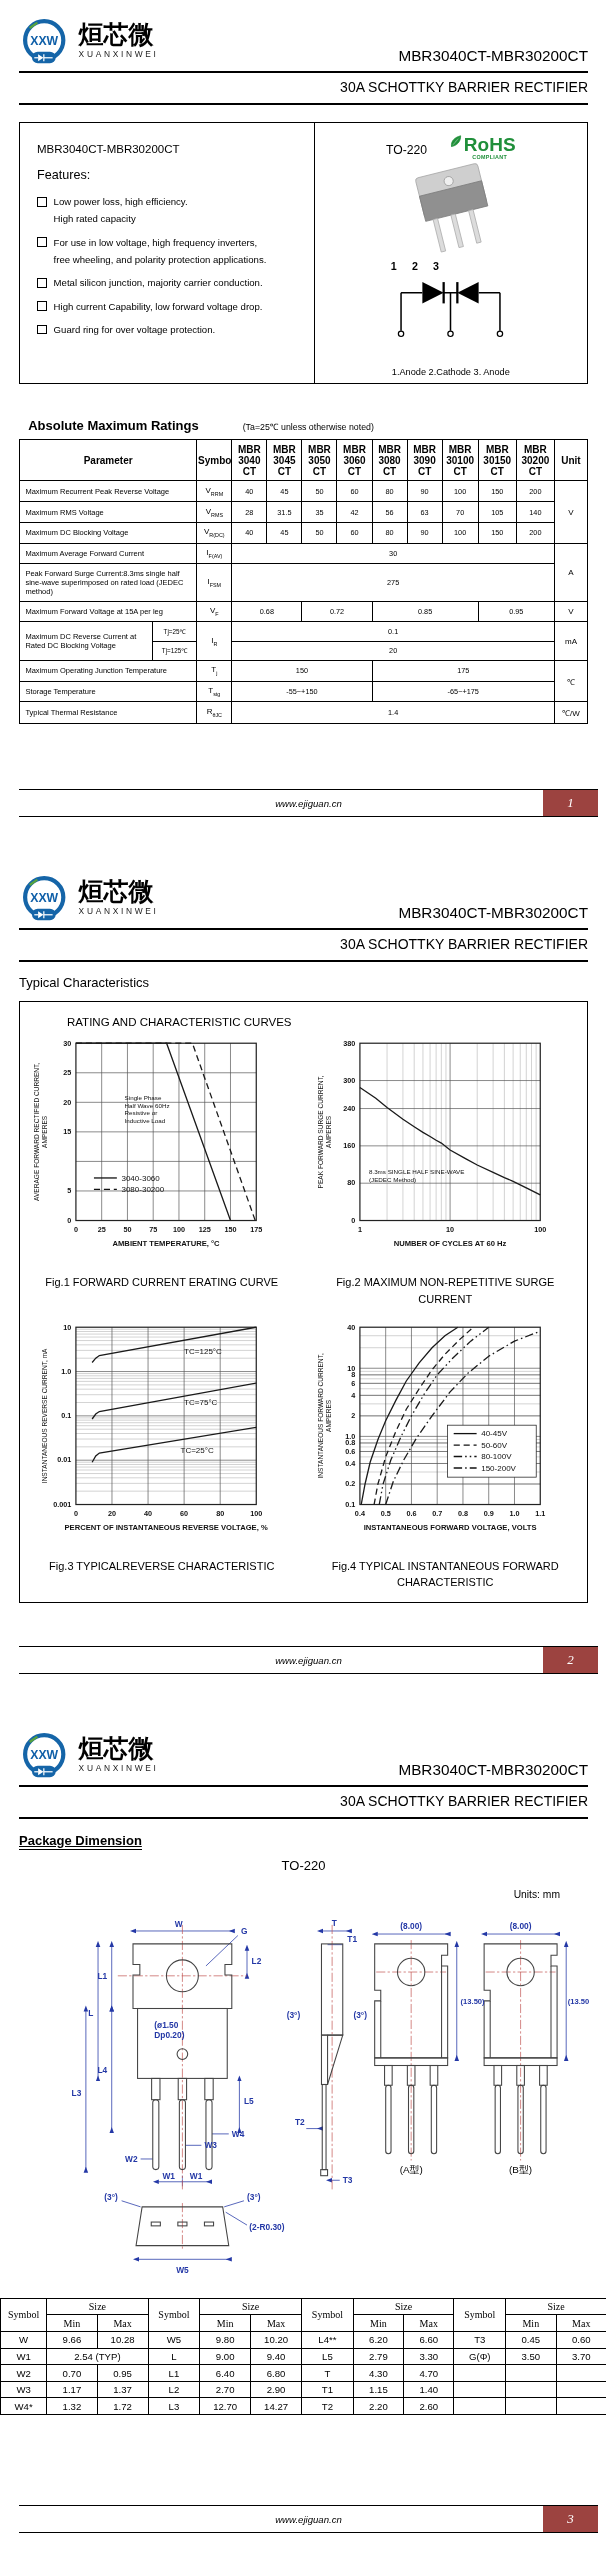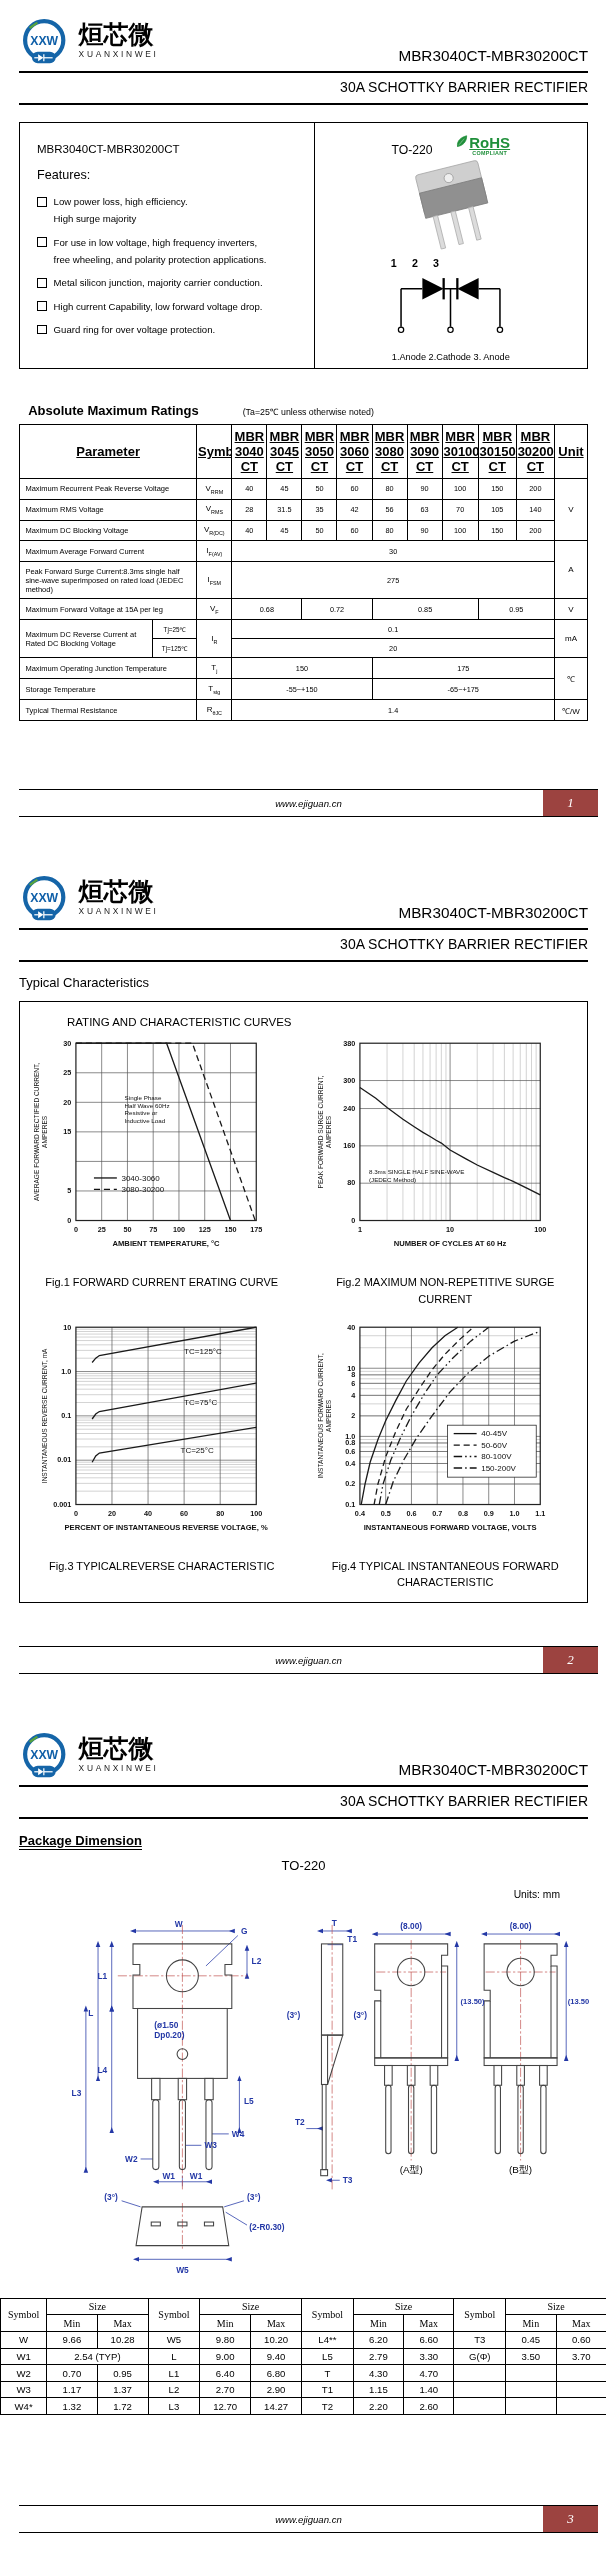--- a/index.html
+++ b/index.html
@@ -20,33 +20,33 @@
   .ibox{border:1.2px solid #000;margin:17px 19px 0;display:flex;min-height:223px;}
   .ibox-l{flex:1;padding:12.2px 17px;}
   .part-title{font-size:11.5px;margin:7.7px 0 13.8px;}
   .feat-h{font-size:12.6px;margin:0 0 10.7px;}
   .feat{display:flex;gap:6.9px;margin:6.1px 0;font-size:9.6px;line-height:1.8;}
   .chk{width:7.7px;height:7.7px;border:1px solid #000;flex:0 0 auto;margin-top:3.8px;}
   .ibox-r{width:254px;border-left:1.2px solid #000;padding:7.7px 9.2px 6.1px;text-align:center;position:relative;}
   .pkg-row{display:flex;justify-content:center;align-items:flex-start;gap:23px;margin-top:4.6px;}
   .pkg-name{font-size:12.2px;margin-top:7.7px;}
   .rohs{display:flex;align-items:flex-start;gap:1.5px;color:#1f8f3a;}
-  .rohs-main{font-size:15px;font-weight:bold;line-height:1;text-decoration:underline;}
+  .rohs-main{font-size:19px;font-weight:bold;line-height:1;}
   .rohs-sub{font-size:5.4px;font-weight:bold;letter-spacing:0.3px;}
   .pins{font-size:10.7px;font-weight:bold;letter-spacing:6.1px;text-align:left;margin:1.5px 0 3.1px 67px;}
-  .pin-legend{font-size:9.2px;margin-top:7px;}
+  .pin-legend{font-size:9.2px;margin-top:18px;}
   
   .amr-sec{margin:34px 19px 0;}
   .amr-head{display:flex;align-items:baseline;gap:12px;margin-left:9.2px;}
   .amr-title{font-size:13px;font-weight:bold;}
   .amr-cond{font-size:8.8px;margin-left:32px;}
   table.amr{border-collapse:collapse;width:569px;margin-top:6.1px;table-layout:fixed;}
   table.amr td{border:0.8px solid #000;padding:4.6px 2.3px;text-align:center;font-size:7.3px;overflow:hidden;}
   table.amr{border:1.2px solid #000;}
-  table.amr td.h{font-weight:bold;white-space:pre-line;font-size:13px;padding:3.8px 0.8px;text-decoration:underline;}
+  table.amr td.h{font-weight:bold;white-space:pre-line;font-size:10px;padding:3.8px 0.8px;}
   table.amr td.p{text-align:left;padding:4.6px 5.4px;font-size:7.5px;}
   table.amr td.sy{font-size:8px;}
   table.amr td.sy sub,{font-size:5.4px;}
   table.amr sub{font-size:5.4px;}
   table.amr td.u{font-size:8px;}
   table.amr td.cond{font-size:6.3px;padding:3.1px 0.8px;}
   
   .ftr{position:absolute;left:19px;right:9px;bottom:40px;border-top:1.7px solid #000;border-bottom:1.7px solid #000;height:26px;display:flex;align-items:center;justify-content:center;font-size:9.6px;font-style:italic;}
   .p3 .ftr{bottom:43px;}
   .pagebox{position:absolute;right:0;top:0;bottom:0;width:55px;background:#9c4340;color:#fff;display:flex;align-items:center;justify-content:center;font-family:"Liberation Serif",serif;font-size:13px;}
@@ -99,21 +99,21 @@
 
   <div class="ibox">
     <div class="ibox-l">
       <div class="part-title">MBR3040CT-MBR30200CT</div>
       <div class="feat-h">Features:</div>
       <div id="features">
           <div class="feat">
             <div class="chk"></div>
             <div>
               <div>Low power loss, high efficiency.</div>
-              <div>High surge majority</div>
+              <div>High rated capacity</div>
             </div>
           </div>
           <div class="feat">
             <div class="chk"></div>
             <div>
               <div>For use in low voltage, high frequency inverters,</div>
               <div>free wheeling, and polarity protection applications.</div>
             </div>
           </div>
           <div class="feat">

